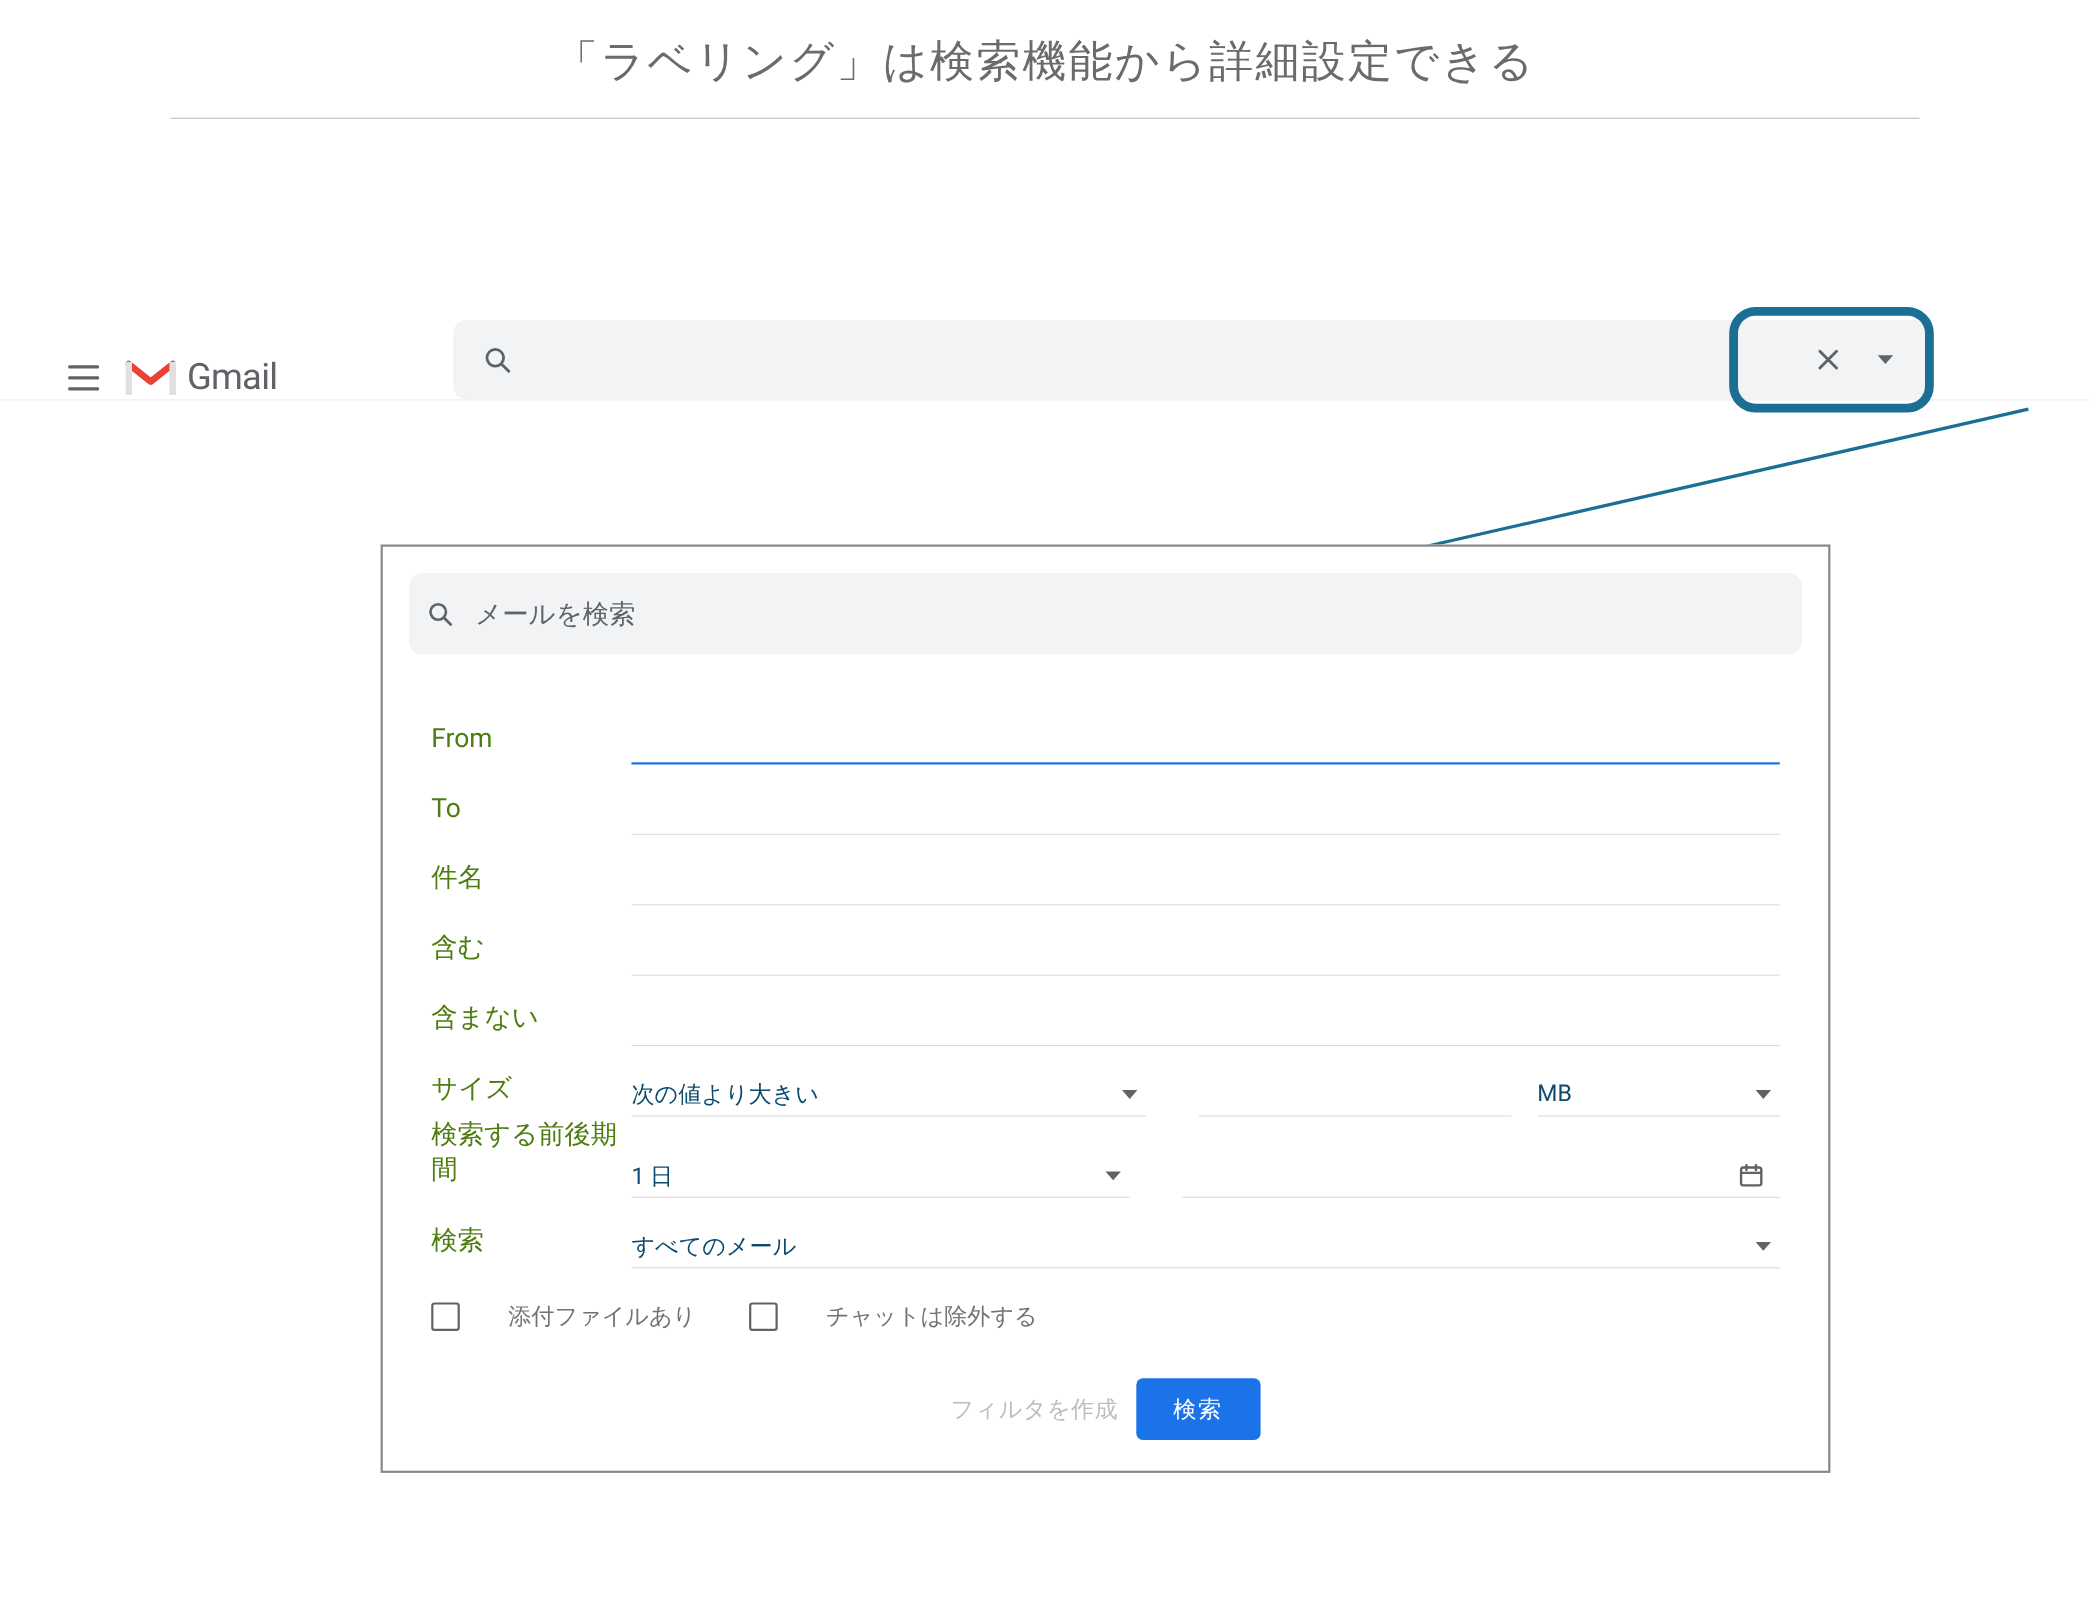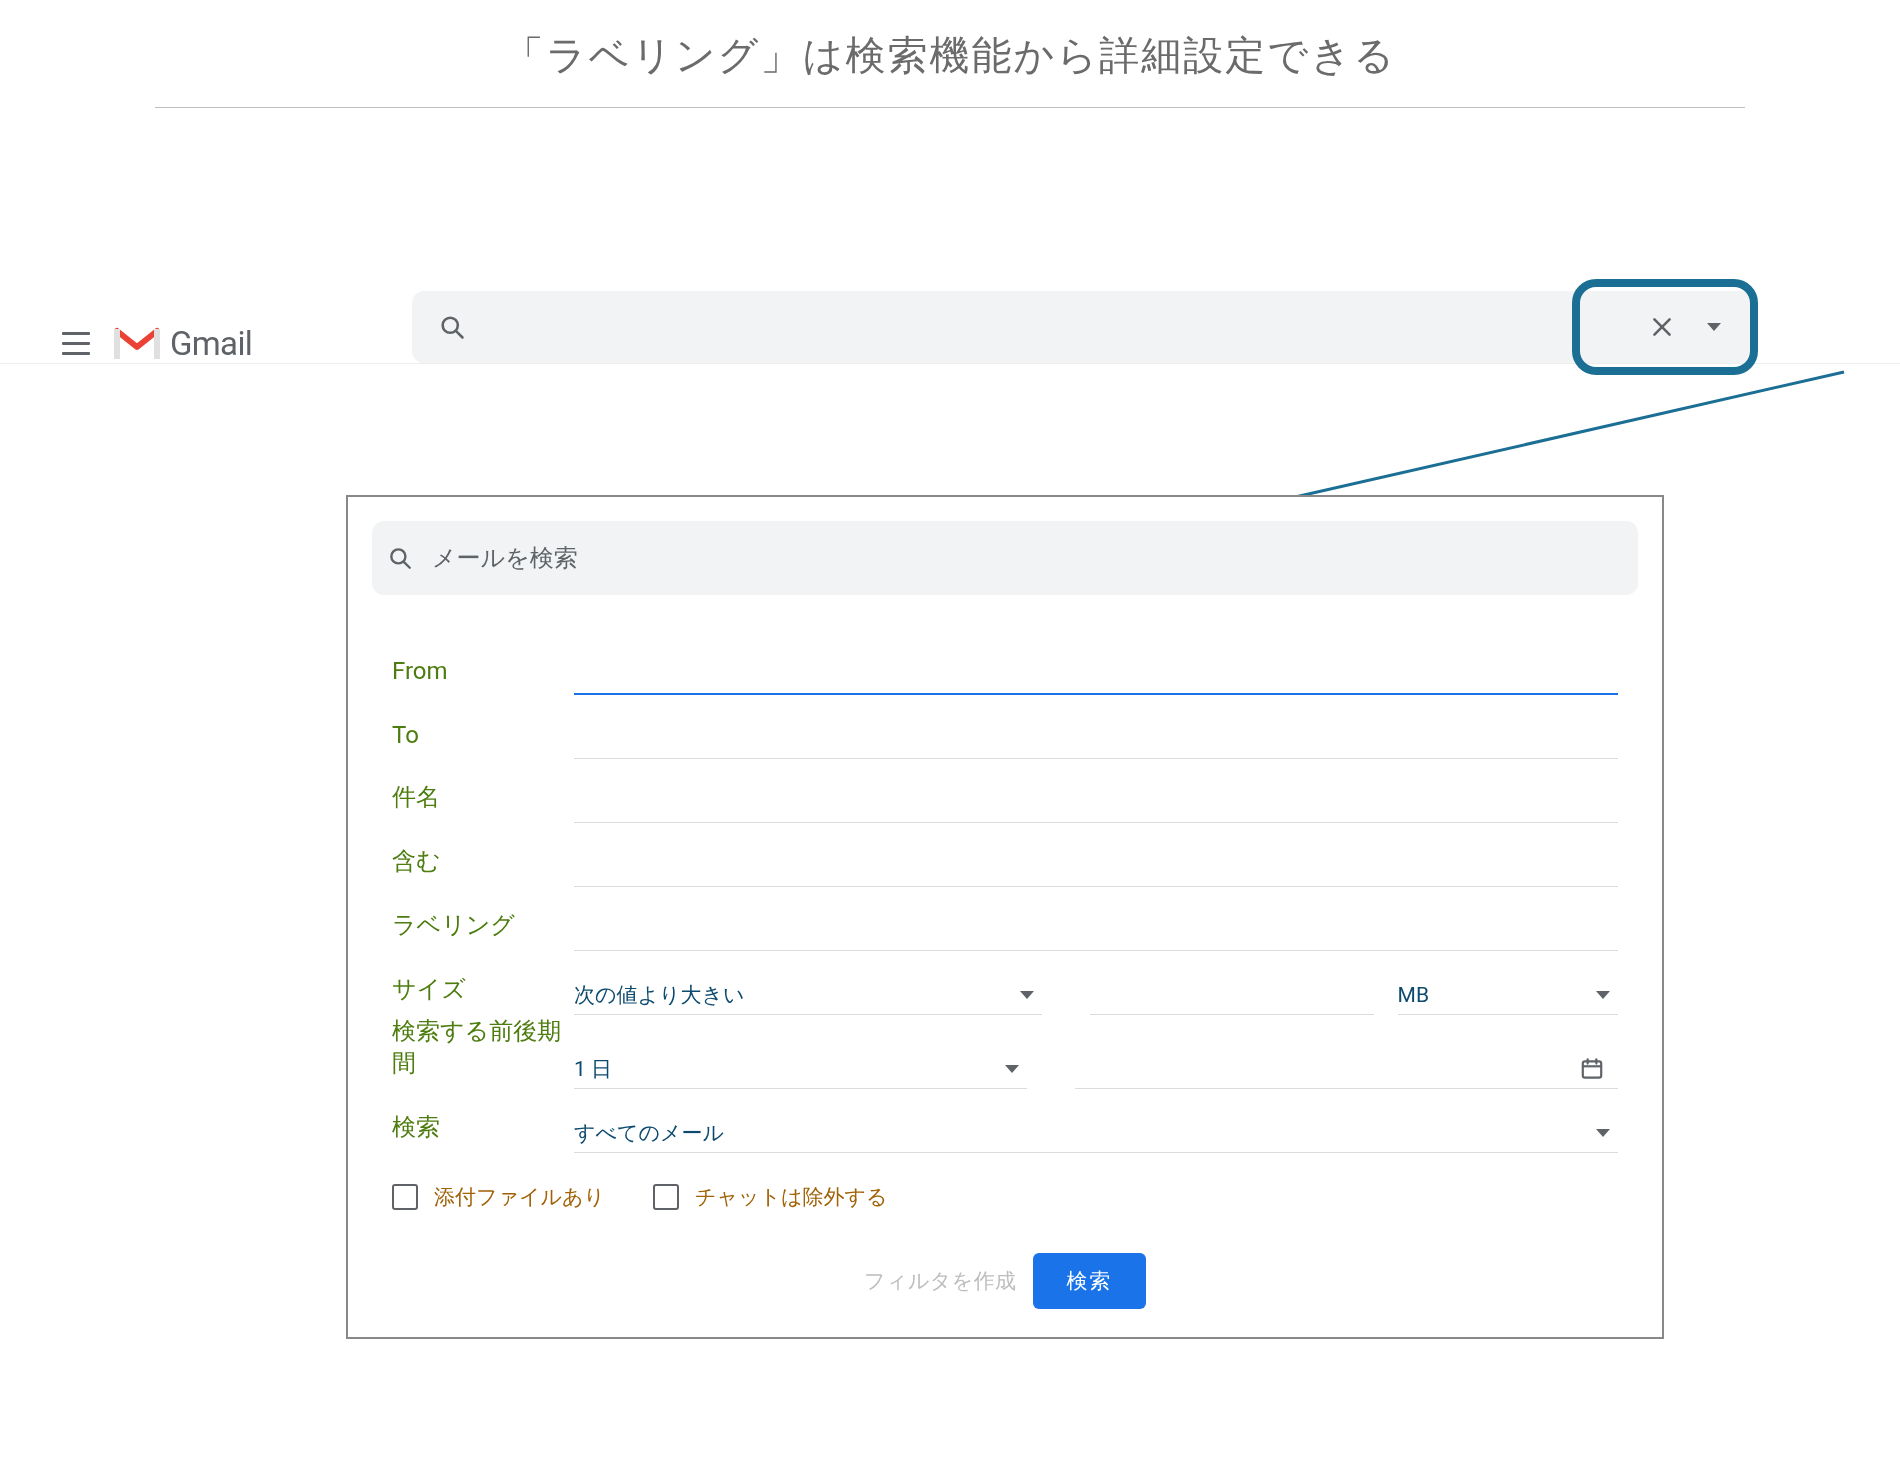--- a/index.html
+++ b/index.html
@@ -199,21 +199,22 @@
       display: flex; align-items: center; gap: 16px;
       cursor: pointer;
     }
     .checkbox-box {
       width: 26px; height: 26px;
       border: 2.5px solid #5f6368;
       border-radius: 3px;
     }
     .checkbox-label {
       font-size: 21px;
-      color: #a16207;
+      color: #737373;
+      margin-left: 28px;
     }
     .actions-row {
       display: flex;
       justify-content: center;
       align-items: center;
       gap: 16px;
       margin-top: 42px;
     }
     .link-btn {
       font-size: 21px;
@@ -304,21 +305,21 @@
     </div>
     <div class="form-row">
       <div class="form-label">件名</div>
       <input class="underline-input" style="">
     </div>
     <div class="form-row">
       <div class="form-label">含む</div>
       <input class="underline-input" style="">
     </div>
     <div class="form-row">
-      <div class="form-label">ラベリング</div>
+      <div class="form-label">含まない</div>
       <input class="underline-input" style="">
     </div>
 
     <div class="form-row">
       <div class="form-label">サイズ</div>
       <div class="select-wrap" style="flex:1.3">
         <span class="select-text">次の値より大きい</span>
         <div class="caret-down"></div>
       </div>
       <div class="gap-col"></div>

